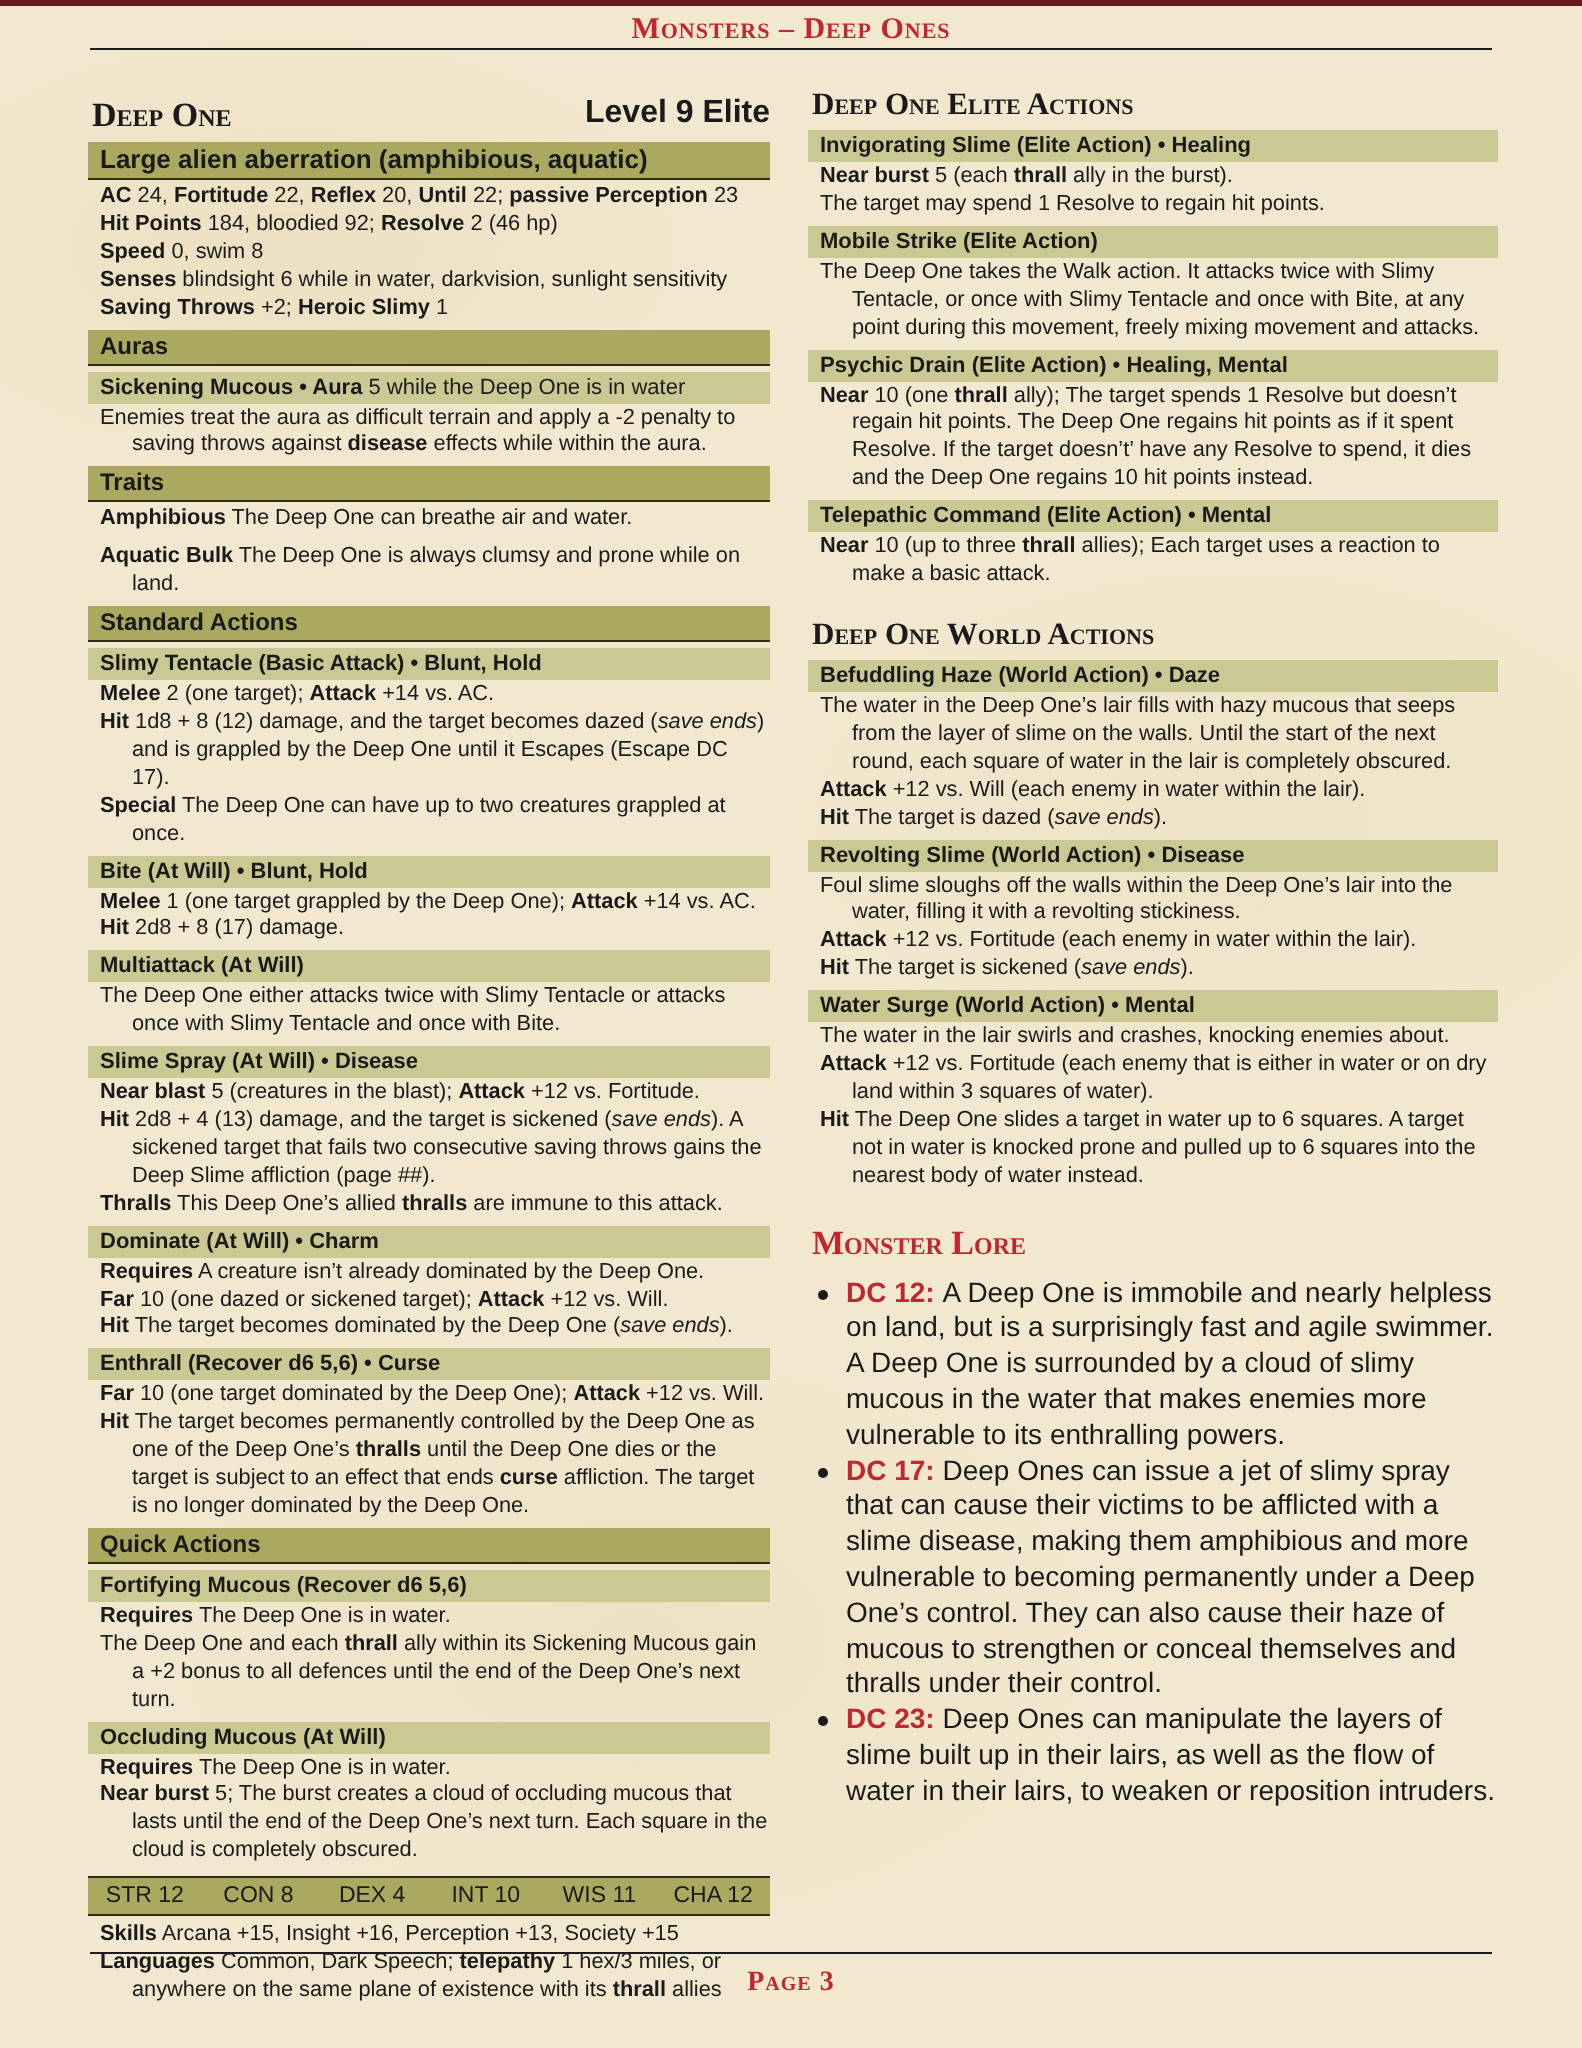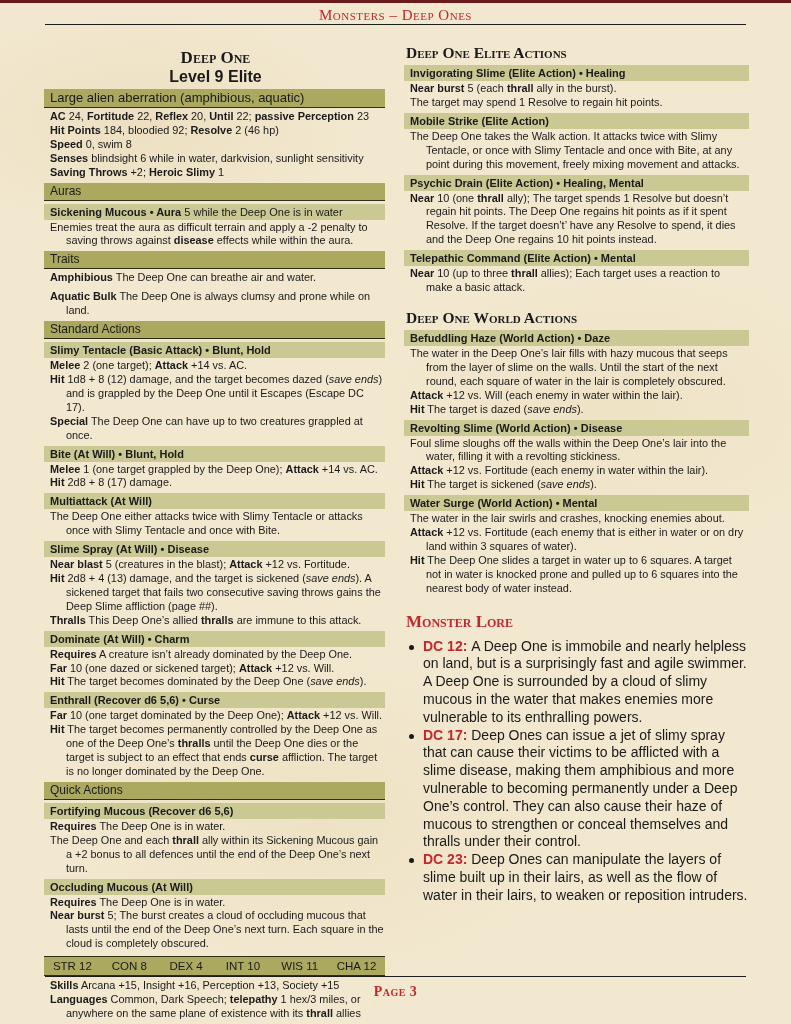--- a/index.html
+++ b/index.html
@@ -11,41 +11,41 @@
       radial-gradient(ellipse 300px 160px at 18% 12%, rgba(227,208,168,.35), rgba(0,0,0,0) 70%),
       radial-gradient(ellipse 340px 200px at 78% 40%, rgba(231,214,176,.30), rgba(0,0,0,0) 70%),
       radial-gradient(ellipse 360px 220px at 40% 80%, rgba(229,211,171,.30), rgba(0,0,0,0) 70%);
     font-family:"Liberation Sans", sans-serif;
     color:#1a1a1a;
     overflow:hidden;
   }
   .top-edge{position:absolute;top:0;left:0;right:0;height:3px;background:#6a1a1a;}
   .page-header{position:absolute;top:6px;left:0;width:100%;text-align:center;}
   .page-header .title{
-    font-family:"Liberation Serif", serif;font-variant:small-caps;font-weight:normal;
+    font-family:"Liberation Serif", serif;font-variant:small-caps;font-weight:bold;
     font-size:15px;letter-spacing:.5px;color:var(--accent,#c1272d);
   }
   .header-rule{position:absolute;top:24px;left:45px;right:45px;border-top:1.5px solid #1c1c1c;}
   .footer-rule{position:absolute;bottom:47px;left:45px;right:45px;border-top:1.5px solid #1c1c1c;}
   .page-footer{position:absolute;bottom:24px;left:0;width:100%;text-align:center;}
   .page-footer .label{
     font-family:"Liberation Serif", serif;font-variant:small-caps;font-weight:bold;
     font-size:14px;letter-spacing:.5px;color:var(--accent,#c1272d);
   }
 
   .col-left{position:absolute;left:44px;top:48px;width:341px;}
   .col-right{position:absolute;left:404px;top:44px;width:345px;}
 
-  .title-row{display:flex;justify-content:space-between;align-items:center;margin:0 0 3px 2px;flex-direction:column;}
+  .title-row{display:flex;justify-content:space-between;align-items:flex-start;margin:0 0 3px 2px;}
   .monster-name{font-family:"Liberation Serif", serif;font-variant:small-caps;font-weight:bold;font-size:17px;}
   .monster-level{font-size:16px;font-weight:bold;}
 
   .bar-dark{
     background:var(--bar-dark,#aaa95f);border-bottom:1.5px solid #2f2d13;
-    font-weight:normal;font-size:12px;line-height:15px;padding:1px 6px;margin:3px 0 2px;
+    font-weight:bold;font-size:12px;line-height:15px;padding:1px 6px;margin:3px 0 2px;
   }
   .bar-dark.flavor{font-size:13px;line-height:16px;}
   .bar-light{
     background:var(--bar-light,#cbc993);
     font-size:11px;line-height:14px;padding:1px 6px;margin:3px 0 1px;
   }
   .line{
     font-size:10.9px;line-height:13.9px;
     padding-left:22px;text-indent:-16px;
   }

